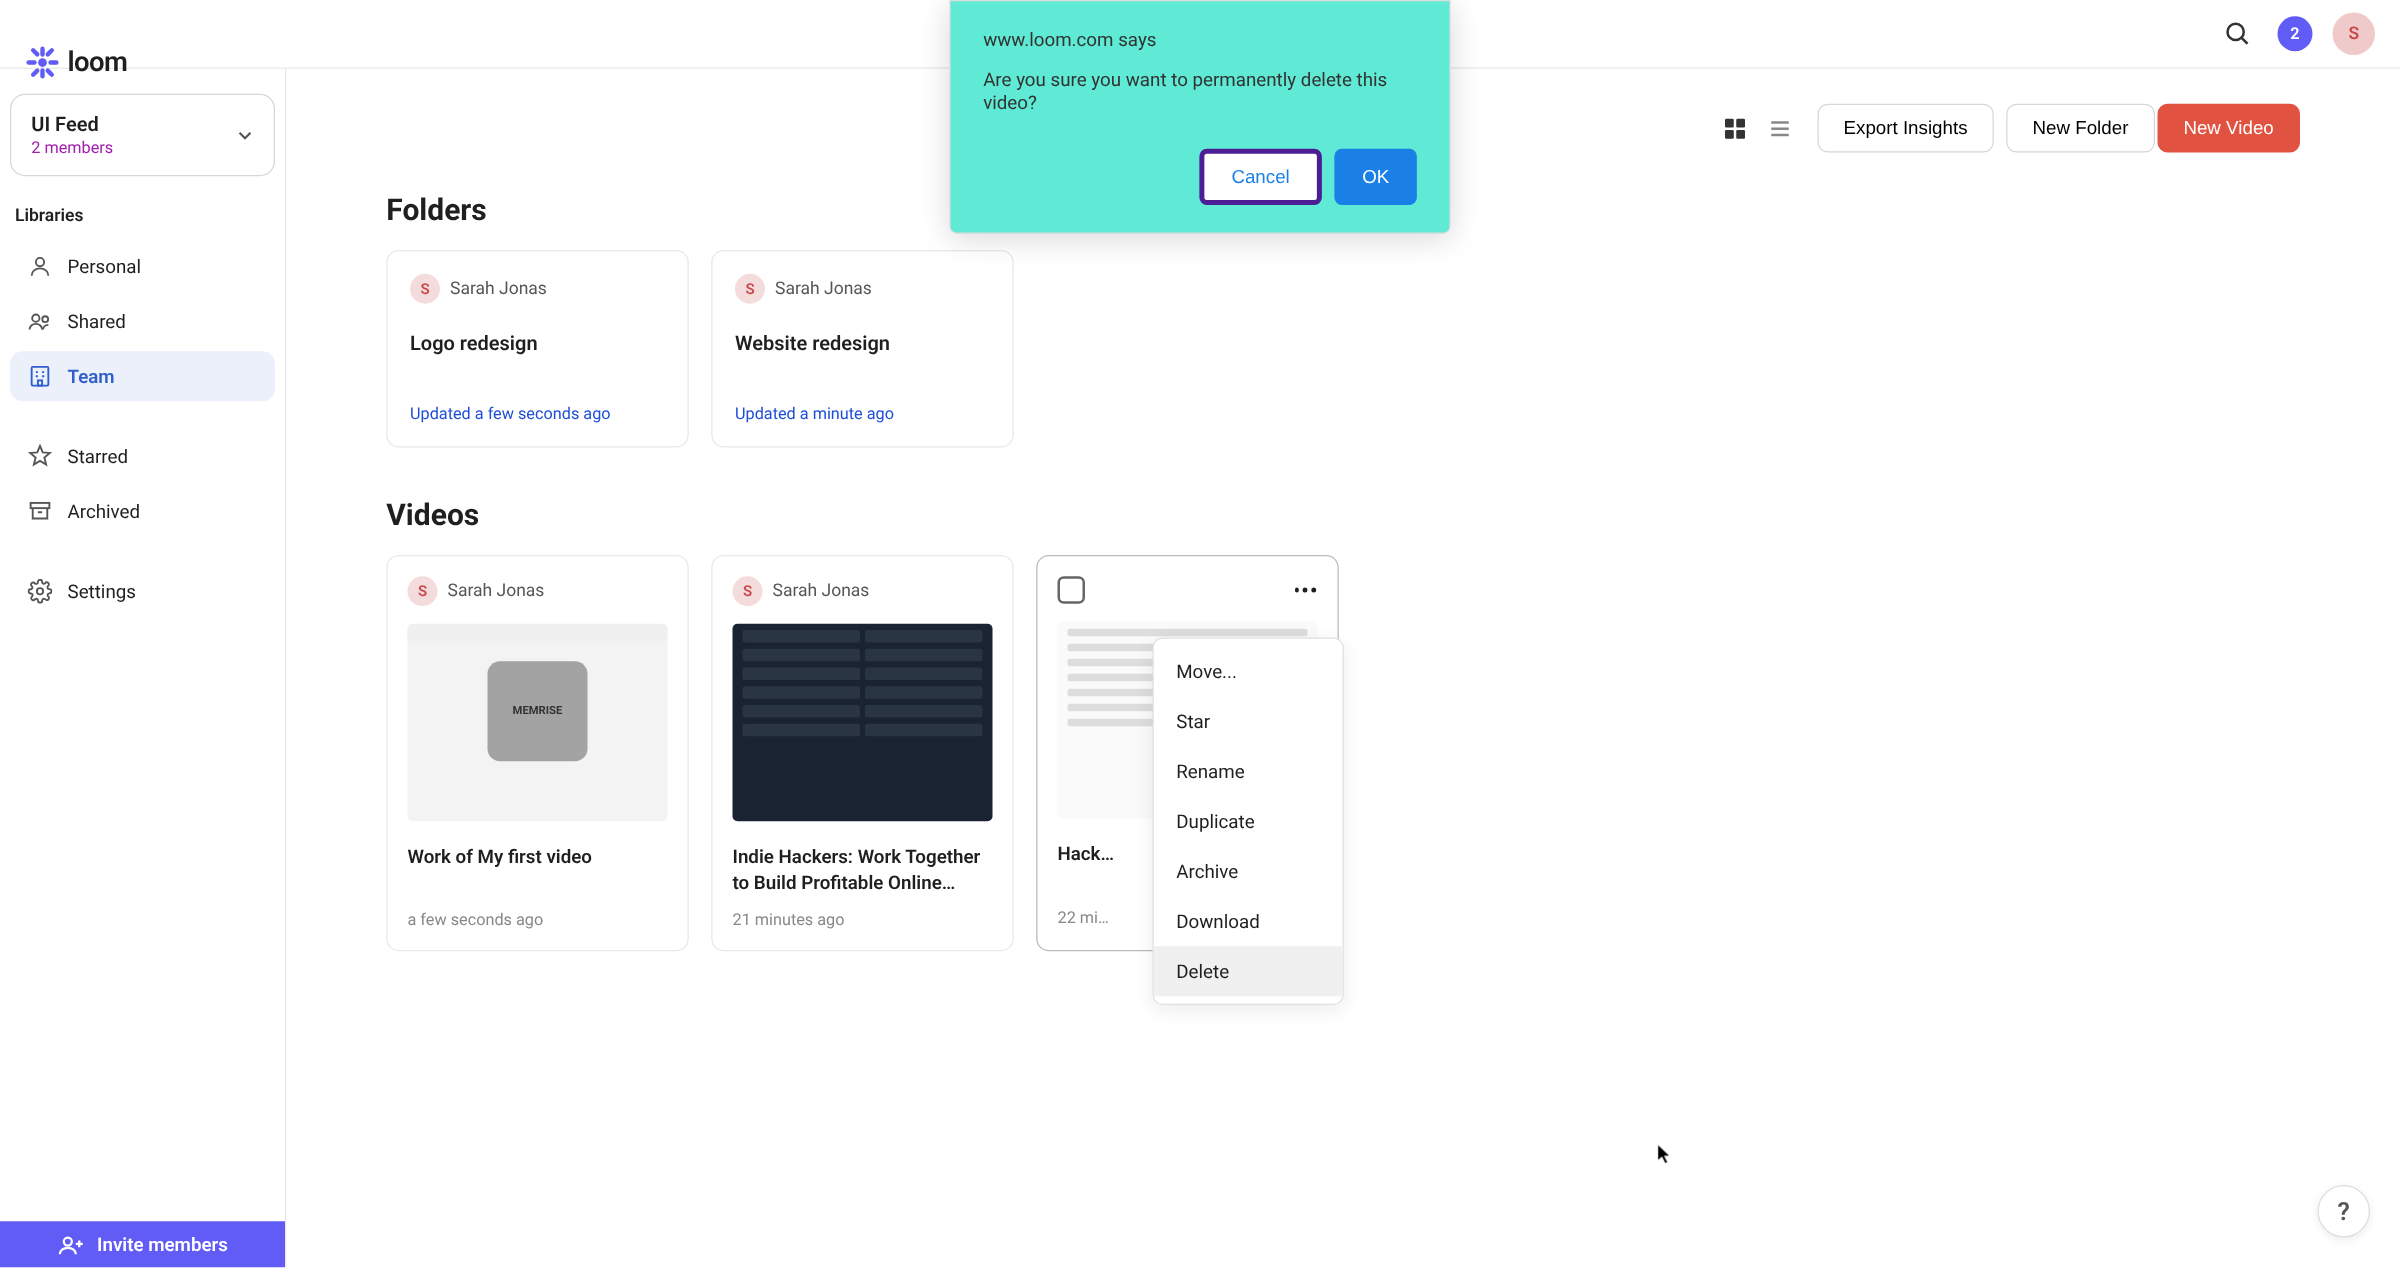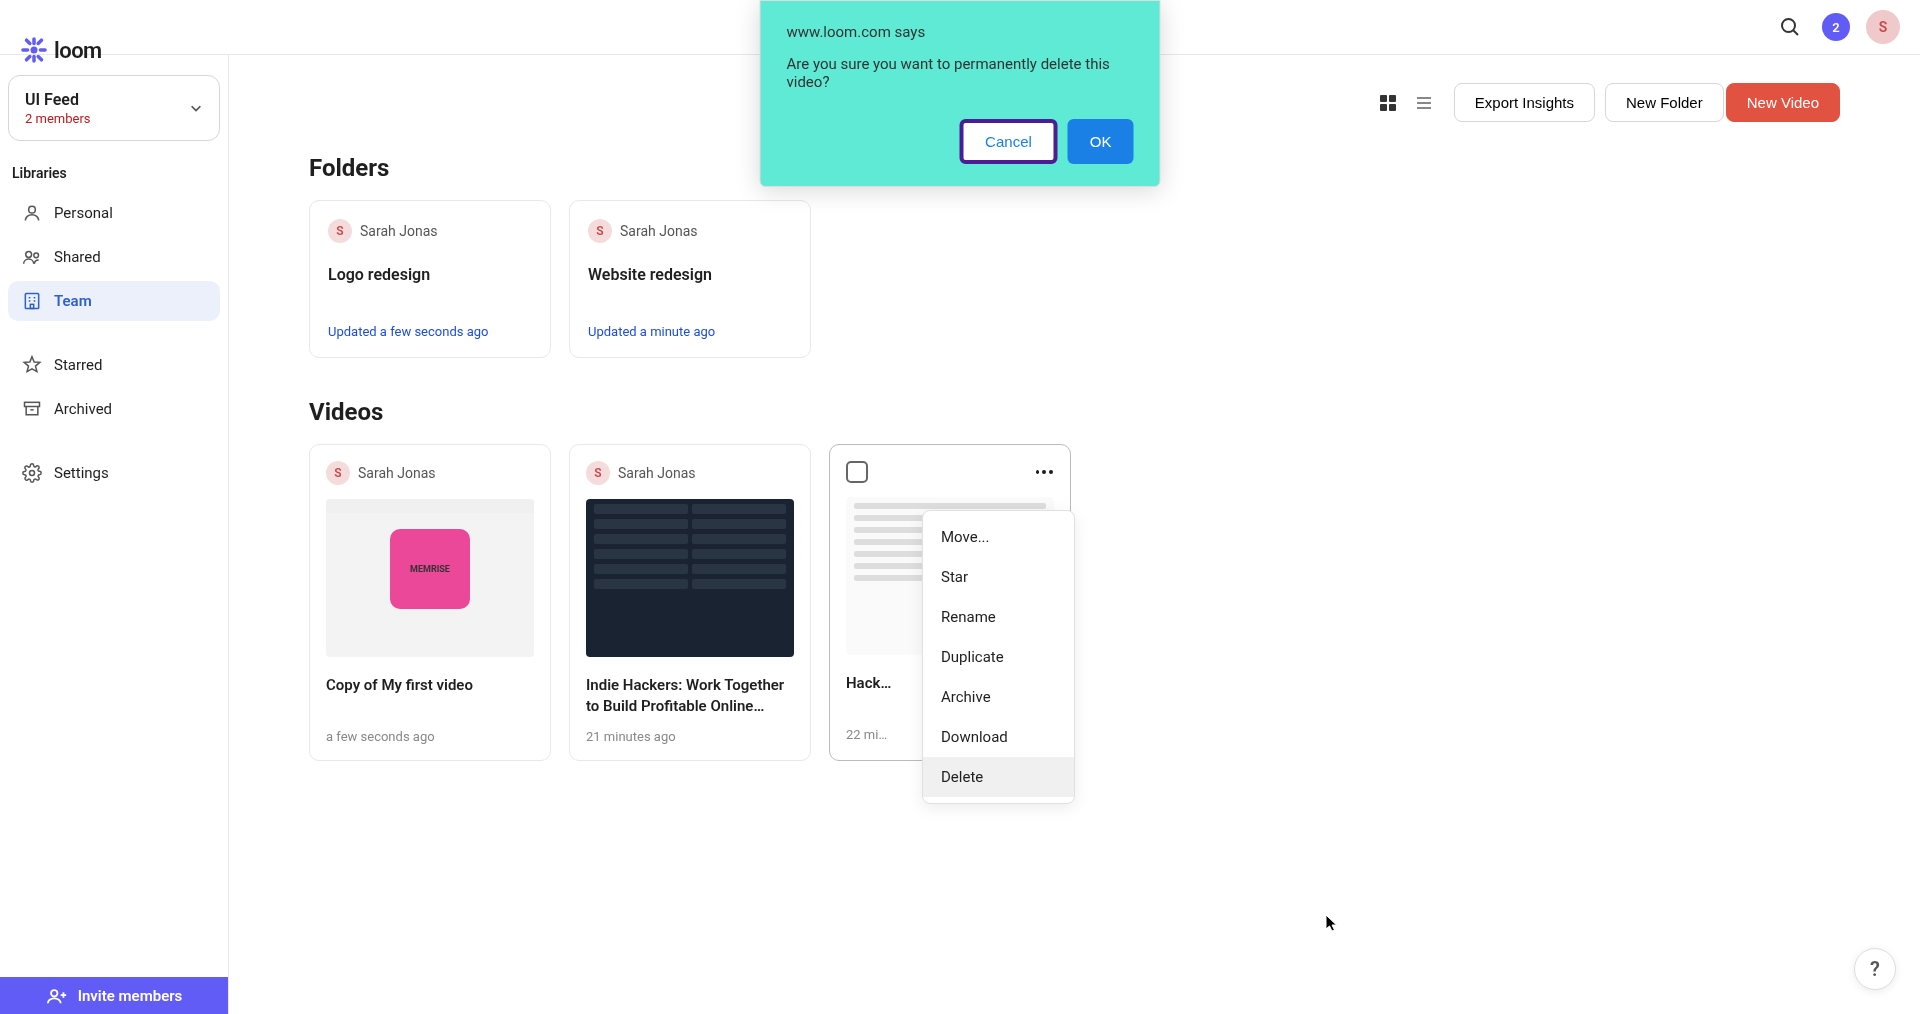--- a/index.html
+++ b/index.html
@@ -13,21 +13,21 @@
     .search-icon { width: 24px; height: 24px; margin-right: 20px; cursor: pointer; }
     .badge { width: 28px; height: 28px; border-radius: 50%; background: #615cf5; color: #fff; font-size: 13px; font-weight: 600; display: flex; align-items: center; justify-content: center; margin-right: 16px; }
     .avatar-sm { width: 34px; height: 34px; border-radius: 50%; background: #f0caca; color: #c94a4a; font-size: 14px; font-weight: 600; display: flex; align-items: center; justify-content: center; }
 
     .layout { display: flex; height: calc(100% - 55px); }
     
     .sidebar { width: 229px; border-right: 1px solid #e8e8e8; display: flex; flex-direction: column; padding: 20px 0; position: relative; }
     .feed-select { margin: 0 8px 24px 8px; border: 1px solid #d6d6d6; border-radius: 12px; padding: 14px 16px; display: flex; align-items: center; cursor: pointer; }
     .feed-meta { flex: 1; }
     .feed-title { font-size: 16px; font-weight: 600; }
-    .feed-sub { font-size: 13px; color: #b91c1c; margin-top: 2px; }
+    .feed-sub { font-size: 13px; color: #a21caf; margin-top: 2px; }
     .chev { width: 14px; height: 14px; }
     
     .section-title { font-size: 14px; font-weight: 600; padding: 0 12px 10px 12px; color: #1f1f1f; }
     .nav-item { display: flex; align-items: center; padding: 10px 14px; margin: 2px 8px; border-radius: 10px; font-size: 15px; color: #1f1f1f; cursor: pointer; }
     .nav-item.active { background: #ebf0fa; color: #2e5fcb; font-weight: 600; }
     .nav-item .nav-ic { width: 20px; height: 20px; margin-right: 12px; }
     .nav-gap { height: 20px; }
     
     .invite-btn { position: absolute; bottom: 0; left: 0; right: 0; height: 37px; background: #615cf5; color: #fff; display: flex; align-items: center; justify-content: center; font-size: 15px; font-weight: 600; cursor: pointer; }
     .invite-btn svg { margin-right: 10px; }
@@ -67,21 +67,21 @@
     .dlg-btn { padding: 10px 22px; border-radius: 6px; font-size: 15px; cursor: pointer; }
     .dlg-cancel { border: 4px solid #4c1d95; background: #fff; color: #1a80e6; }
     .dlg-ok { border: none; background: #1a80e6; color: #fff; }
     
     .help-fab { position: fixed; bottom: 24px; right: 24px; width: 42px; height: 42px; border-radius: 50%; border: 1px solid #ddd; background: #fff; box-shadow: 0 2px 8px rgba(0,0,0,0.08); display: flex; align-items: center; justify-content: center; font-size: 20px; font-weight: 600; color: #555; cursor: pointer; }
     
     .cursor-fake { position: fixed; width: 14px; height: 18px; z-index: 200; }
 
     .thumb-app { background: #f3f3f3; display: flex; flex-direction: column; }
     .thumb-app .bar { height: 14px; background: #f0f0f0; }
-    .thumb-yellow { width: 80px; height: 80px; background: #ec4899; border-radius: 10px; margin: 16px auto 8px; display: flex; align-items: center; justify-content: center; font-size: 9px; font-weight: 700; color: #333; }
+    .thumb-yellow { width: 80px; height: 80px; background: #a3a3a3; border-radius: 10px; margin: 16px auto 8px; display: flex; align-items: center; justify-content: center; font-size: 9px; font-weight: 700; color: #333; }
     .thumb-dark { background: #1a2332; }
     .thumb-dark .row { height: 10px; margin: 5px 8px; display: flex; gap: 4px; }
     .thumb-dark .cell { flex: 1; background: #2a3544; border-radius: 2px; }
     .thumb-light { background: #fafafa; }
     .thumb-light .line { height: 6px; background: #ddd; margin: 6px 8px; border-radius: 2px; }
   </style>
 </head>
 <body>
 
 <div class="topbar">
@@ -228,21 +228,21 @@
     <div class="grid">
       <div class="vcard">
         <div class="vcard-top">
           <div class="av">S</div>
           <div class="author">Sarah Jonas</div>
         </div>
         <div class="thumb thumb-app">
           <div class="bar"></div>
           <div class="thumb-yellow">MEMRISE</div>
         </div>
-        <div class="vtitle">Copy of My first video</div>
+        <div class="vtitle">Work of My first video</div>
         <div class="vtime">a few seconds ago</div>
       </div>
       <div class="vcard">
         <div class="vcard-top">
           <div class="av">S</div>
           <div class="author">Sarah Jonas</div>
         </div>
         <div class="thumb thumb-dark">
           <div class="row">
               <div class="cell"></div>

